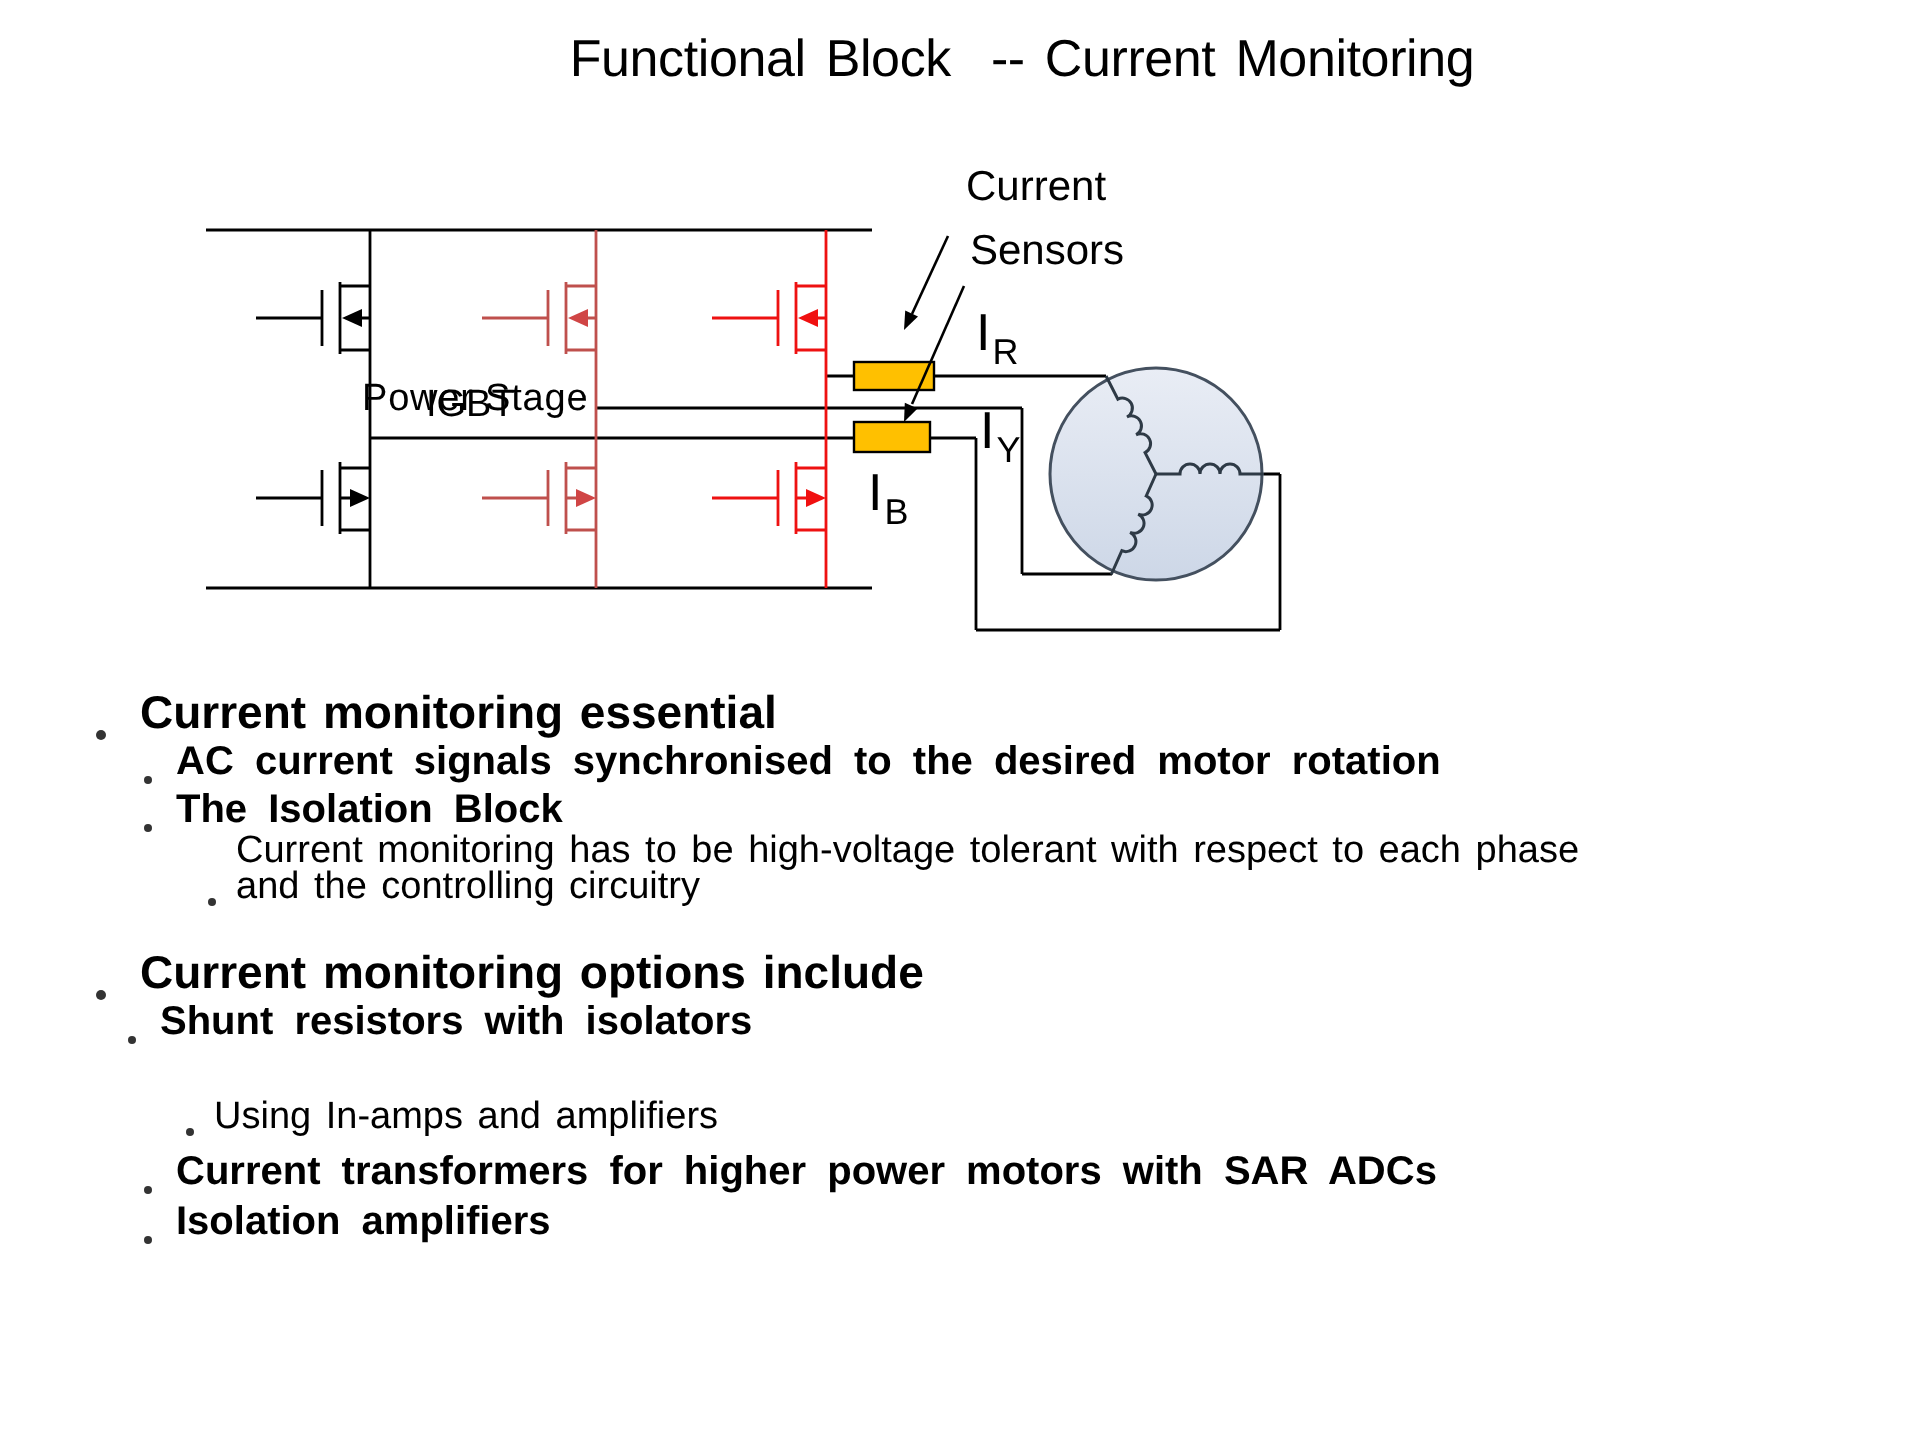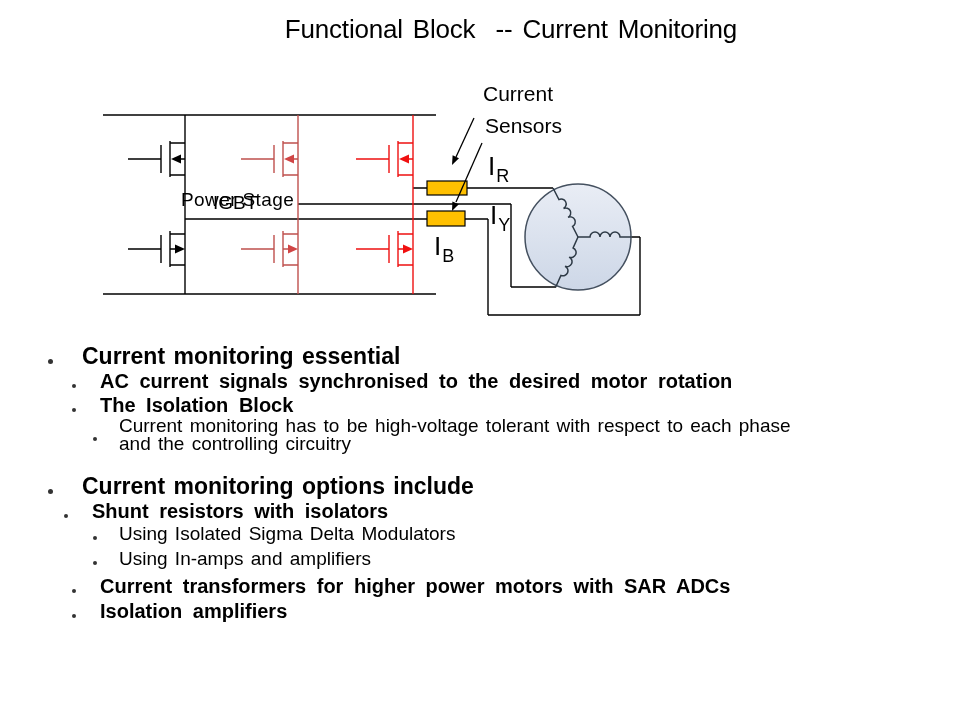--- a/index.html
+++ b/index.html
@@ -22,21 +22,21 @@
   svg .leg3 polygon{fill:var(--leg3_arrow,#f01010);stroke:none;}
   svg .sensor{fill:var(--sensor_fill,#ffc000);stroke:var(--sensor_stroke,#000);stroke-width:1.2;}
   svg .motor-circle{stroke:var(--motor_stroke,#44505f);stroke-width:1.5;}
   svg .winding{stroke:var(--winding,#2e3a46);stroke-width:1.5;fill:none;}
   svg .ann path{stroke:#000;stroke-width:1.3;fill:none;}
   svg .ann polygon{fill:#000;stroke:none;}
   .dlabel{position:absolute;font-size:19px;line-height:1.1;white-space:pre;}
   .caption{position:absolute;font-size:21px;line-height:1.1;white-space:pre;}
   .ilabel{position:absolute;font-size:26px;line-height:1;white-space:pre;}
   .ilabel .sub{font-size:18px;position:relative;top:7px;left:1px;}
-  .bullet{position:absolute;display:flex;align-items:center;white-space:pre;gap:12px;}
+  .bullet{position:absolute;display:flex;align-items:flex-end;white-space:pre;}
   .dot{flex:none;border-radius:50%;background:var(--bullet_dot,#333);}
   .lvl1 .dot{width:5px;height:5px;margin:10px 17px 0 0;}
   .lvl2 .dot{width:4px;height:4px;margin:9px 12px 0 0;}
   .lvl3 .dot{width:4px;height:4px;margin:8px 10px 0 0;}
   .lvl1 .txt{font-size:23px;font-weight:bold;word-spacing:2px;line-height:1.12;}
   .lvl2 .txt{font-size:20px;font-weight:bold;word-spacing:5px;line-height:1.12;}
   .lvl3 .txt{font-size:19px;font-weight:normal;word-spacing:2px;line-height:18px;white-space:normal;}
   .lvl3 .txt span{display:block;}
 </style>
 </head>
@@ -132,38 +132,34 @@
     <span class="txt">Current monitoring essential</span>
   </div>
   <div class="bullet lvl2" style="left:72px;top:370px;">
     <span class="dot"></span>
     <span class="txt">AC current signals synchronised to the desired motor rotation</span>
   </div>
   <div class="bullet lvl2" style="left:72px;top:394px;">
     <span class="dot"></span>
     <span class="txt">The Isolation Block</span>
   </div>
-  <div class="bullet lvl3" style="left:93px;top:417px;">
+  <div class="bullet lvl3" style="left:104px;top:417px;">
     <span class="dot"></span>
     <span class="txt">
         <span>Current monitoring has to be high-voltage tolerant with respect to each phase</span>
         <span>and the controlling circuitry</span>
       </span>
   </div>
   <div class="bullet lvl1" style="left:48px;top:474px;">
     <span class="dot"></span>
     <span class="txt">Current monitoring options include</span>
   </div>
   <div class="bullet lvl2" style="left:64px;top:500px;">
     <span class="dot"></span>
     <span class="txt">Shunt resistors with isolators</span>
-  </div>
-  <div class="bullet lvl3" style="left:93px;top:525px;">
-    <span class="dot"></span>
-    <span class="txt">Using Isolated Sigma Delta Modulators</span>
   </div>
   <div class="bullet lvl3" style="left:93px;top:550px;">
     <span class="dot"></span>
     <span class="txt">Using In-amps and amplifiers</span>
   </div>
   <div class="bullet lvl2" style="left:72px;top:575px;">
     <span class="dot"></span>
     <span class="txt">Current transformers for higher power motors with SAR ADCs</span>
   </div>
   <div class="bullet lvl2" style="left:72px;top:600px;">

